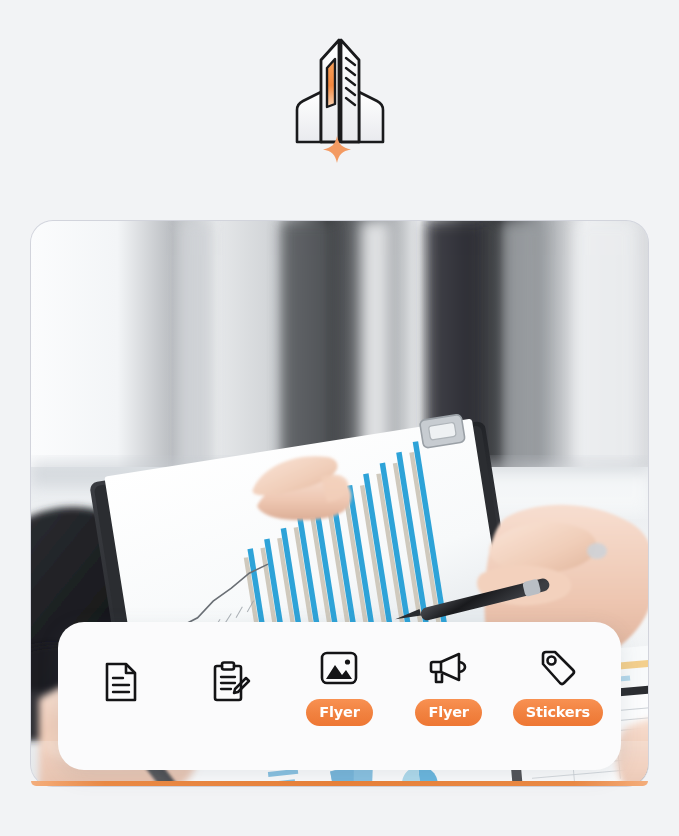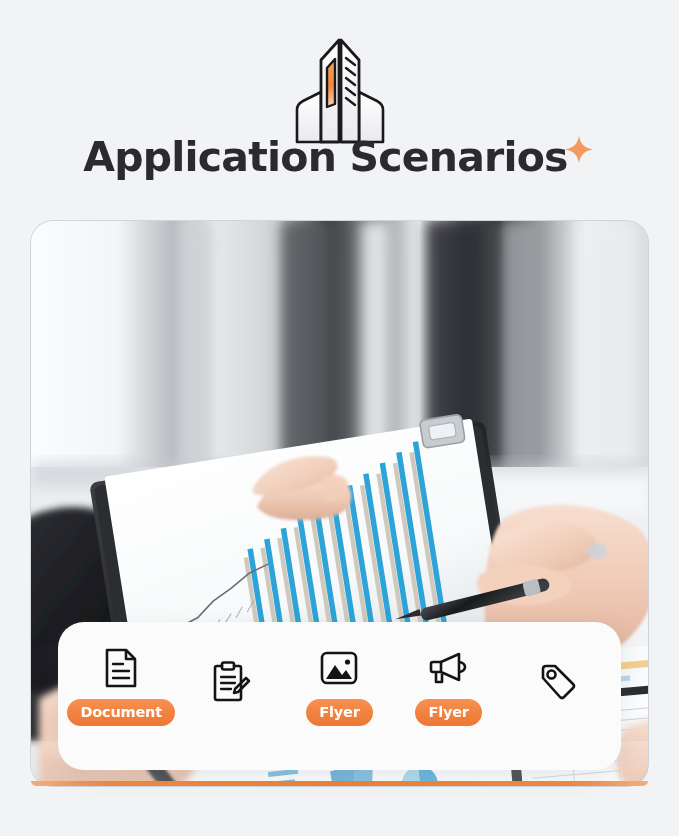--- a/index.html
+++ b/index.html
@@ -172,21 +172,20 @@
           <line x1="71" y1="34" x2="80" y2="41"></line>
           <line x1="71" y1="44" x2="80" y2="51"></line>
           <line x1="71" y1="54" x2="80" y2="61"></line>
           <line x1="71" y1="64" x2="80" y2="71"></line>
         </g>
       </svg>
     </span>
   </div>
 
   <div class="title-row">
-    <span class="title-text">Application Scenarios</span>
     <span class="sparkle">
       <svg width="34" height="34" viewBox="0 0 34 34" aria-hidden="true">
         <path d="M17 2 C18.6 10.2 22.2 13.8 31 15.4 C22.2 17 18.6 20.6 17 29 C15.4 20.6 11.8 17 3 15.4 C11.8 13.8 15.4 10.2 17 2 Z" fill="#f39a62"></path>
       </svg>
     </span>
   </div>
 </div>
 
 <div class="photo-card">
   <div class="photo-scene">
@@ -543,21 +542,20 @@
         <svg width="40" height="42" viewBox="0 0 40 42" aria-hidden="true">
           <path d="M6 3 L25 3 L34 12 L34 39 L6 39 Z" fill="none" stroke="#141416" stroke-width="2.6" stroke-linejoin="round"></path>
           <path d="M25 3 L25 12 L34 12" fill="none" stroke="#141416" stroke-width="2.6" stroke-linejoin="round"></path>
           <g stroke="#141416" stroke-width="2.4" stroke-linecap="round">
             <line x1="12" y1="17" x2="22" y2="17"></line>
             <line x1="12" y1="24" x2="28" y2="24"></line>
             <line x1="12" y1="31" x2="28" y2="31"></line>
           </g>
         </svg>
       </span>
-      <span class="pill">Document</span>
     </div>
 
     <div class="label-item">
       <span class="label-icon">
         <svg width="42" height="44" viewBox="0 0 42 44" aria-hidden="true">
           <path d="M13 6 L8 6 Q6 6 6 8 L6 38 Q6 40 8 40 L30 40 Q32 40 32 38 L32 8 Q32 6 30 6 L25 6" fill="none" stroke="#141416" stroke-width="2.6" stroke-linejoin="round" stroke-linecap="round"></path>
           <rect x="13" y="2.5" width="12" height="7" rx="2" fill="none" stroke="#141416" stroke-width="2.6"></rect>
           <g stroke="#141416" stroke-width="2.3" stroke-linecap="round">
             <line x1="12" y1="17" x2="26" y2="17"></line>
             <line x1="12" y1="23" x2="26" y2="23"></line>
@@ -591,16 +589,17 @@
       <span class="pill">Flyer</span>
     </div>
 
     <div class="label-item">
       <span class="label-icon">
         <svg width="42" height="40" viewBox="0 0 42 40" aria-hidden="true">
           <path d="M6 16 L6 7 Q6 4 9 4 L18 4 L36 22 Q38 24 36 26 L27 35 Q25 37 23 35 Z" fill="none" stroke="#141416" stroke-width="2.6" stroke-linejoin="round"></path>
           <circle cx="14.5" cy="12.5" r="4" fill="none" stroke="#141416" stroke-width="2.6"></circle>
         </svg>
       </span>
+      <span class="pill">Stickers</span>
     </div>
 
   </div>
 </div>
 
 </body></html>

